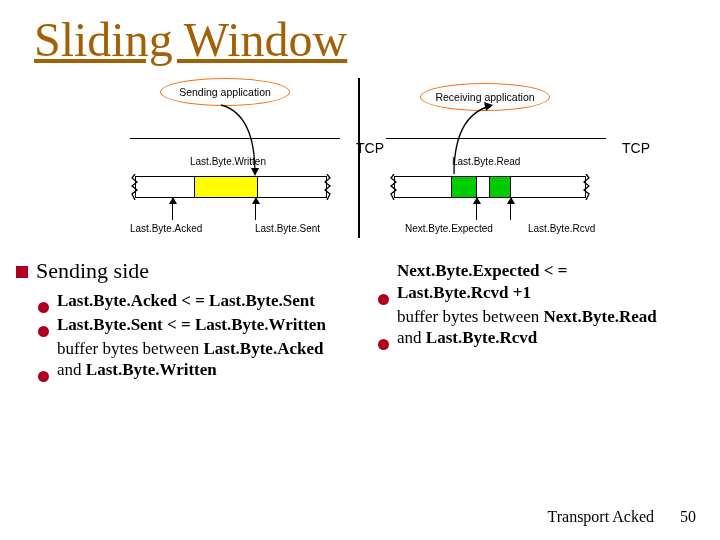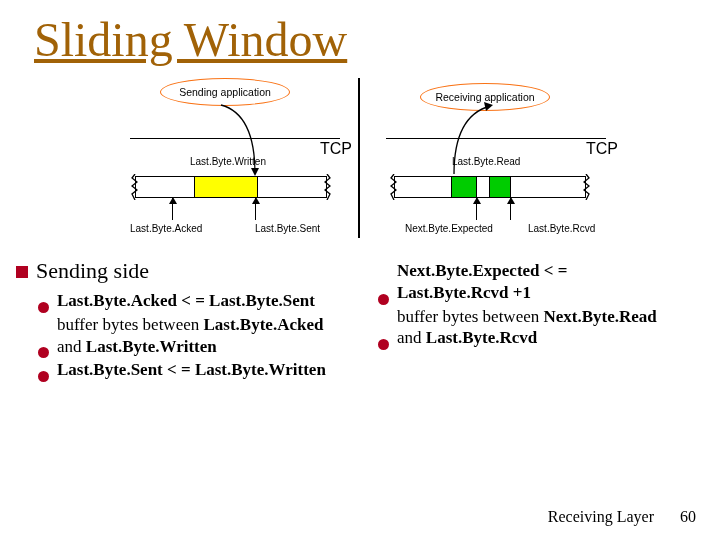--- a/index.html
+++ b/index.html
@@ -44,21 +44,22 @@
     border-top: 1.5px solid #000;
   }
   .vbar {
     position: absolute;
     width: 0;
     border-left: 2px solid #000;
   }
   .tcp-label {
     position: absolute;
     font-family: Arial, sans-serif;
-    font-size: 16px;
+    font-size: 14px;
+    margin-left: 36px;
   }
   .ptr-label {
     position: absolute;
     font-family: Arial, sans-serif;
     font-size: 10px;
   }
   .arrow {
     position: absolute;
     width: 1.2px;
     height: 30px;
@@ -233,35 +234,35 @@
 
 <div class="cols">
   <div class="col">
     <div class="h2"><span class="sq"></span><span>Sending side</span></div>
     <div class="li">
         <span class="disc"></span>
         <span class="txt"><b>Last.Byte.Acked &lt; = Last.Byte.Sent</b></span>
       </div>
     <div class="li">
         <span class="disc"></span>
+        <span class="txt"><b>Last.Byte.Sent &lt; = Last.Byte.Written</b></span>
+      </div>
+    <div class="li">
+        <span class="disc"></span>
         <span class="txt"><span>buffer bytes between</span> <b>Last.Byte.Acked</b><span> and </span><b>Last.Byte.Written</b></span>
-      </div>
-    <div class="li">
-        <span class="disc"></span>
-        <span class="txt"><b>Last.Byte.Sent &lt; = Last.Byte.Written</b></span>
       </div>
   </div>
   <div class="col" style="padding-left:10px;">
     <div class="li">
         <span class="disc"></span>
         <span class="txt"><b>Next.Byte.Expected &lt; = Last.Byte.Rcvd +1</b></span>
       </div>
     <div class="li">
         <span class="disc"></span>
         <span class="txt"><span>buffer bytes between</span> <b>Next.Byte.Read</b><span> and </span><b>Last.Byte.Rcvd</b></span>
       </div>
   </div>
 </div>
 
 <div class="footer">
-  <span>Receiving Layer</span>
-  <span class="pg">60</span>
+  <span>Transport Acked</span>
+  <span class="pg">50</span>
 </div>
 
 </body></html>

